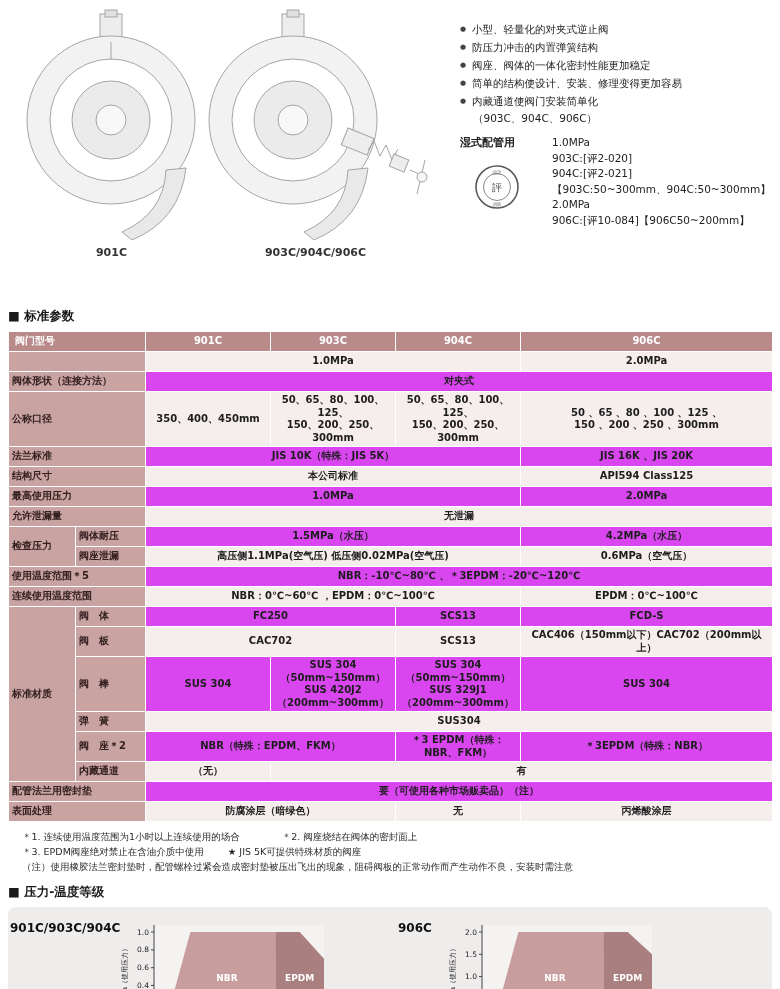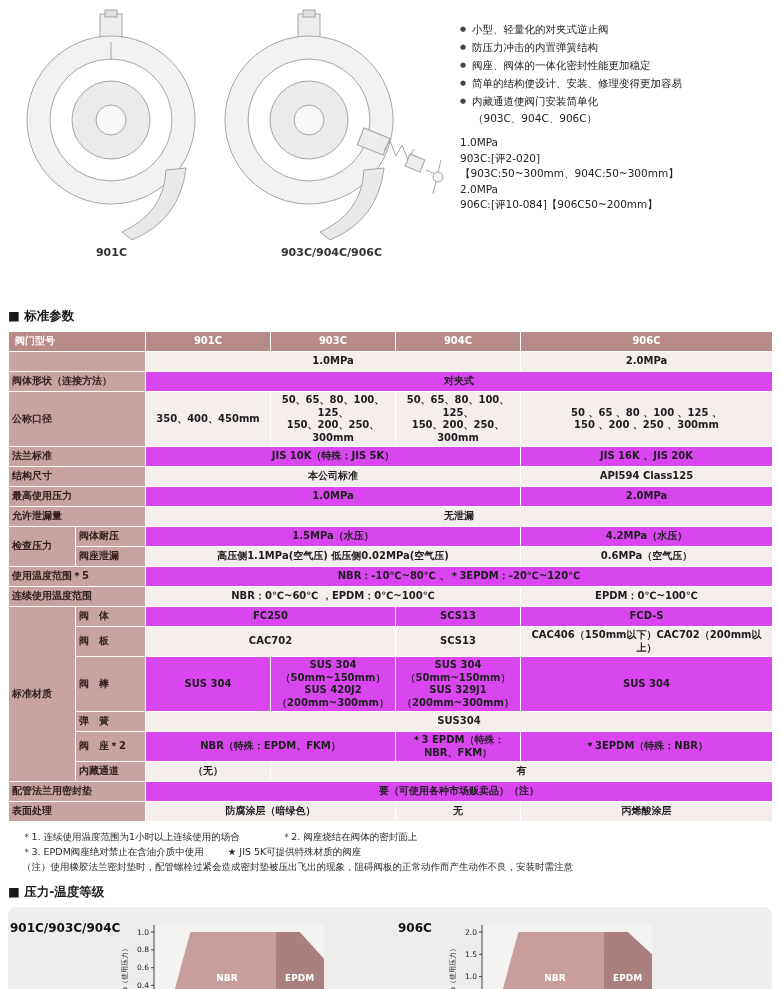--- a/index.html
+++ b/index.html
@@ -3,21 +3,21 @@
 <meta charset="utf-8">
 <style>
   html,body{margin:0;padding:0;background:#fff;}
   body{width:780px;height:989px;font-family:"DejaVu Sans",sans-serif;color:#222;overflow:hidden;}
   .page{position:relative;width:780px;height:989px;background:#fff;}
 
   
   .top{position:relative;height:302px;}
   .drawing{position:absolute;top:8px;text-align:center;}
   .drawing.d1{left:14px;width:195px;}
-  .drawing.d2{left:214px;width:235px;}
+  .drawing.d2{left:198px;width:235px;}
   .drawing .dlabel{font-size:11px;font-weight:bold;color:#333;margin-top:2px;}
   .features{position:absolute;left:460px;top:20px;width:314px;}
   .bullet-row{display:flex;align-items:flex-start;font-size:10.5px;line-height:18px;color:#222;}
   .bullet-row .dot{font-size:7px;line-height:18px;margin-right:6px;color:#444;}
   .bullet-note{font-size:10.5px;line-height:17px;padding-left:13px;color:#222;}
   .cert{display:flex;margin-top:8px;}
   .cert-left{width:92px;}
   .wet-label{font-size:11px;font-weight:bold;color:#222;}
   .seal{margin:14px 0 0 14px;}
   .cert-lines{font-size:10.5px;line-height:15.5px;color:#222;}
@@ -108,23 +108,34 @@
           <span class="dot">●</span>
           <span>简单的结构使设计、安装、修理变得更加容易</span>
         </div>
       <div class="bullet-row">
           <span class="dot">●</span>
           <span>内藏通道使阀门安装简单化</span>
         </div>
       <div class="bullet-note">（903C、904C、906C）</div>
 
       <div class="cert">
+        <div class="cert-left">
+          <div class="wet-label">湿式配管用</div>
+          <svg class="seal" width="46" height="46" viewBox="0 0 46 46">
+            <circle cx="23" cy="23" r="21" fill="none" stroke="#5a5a5a" stroke-width="1.6"></circle>
+            <circle cx="23" cy="23" r="13.5" fill="none" stroke="#6a6a6a" stroke-width="0.8"></circle>
+            <text x="23" y="27" font-size="10" text-anchor="middle" fill="#4a4a4a">評</text>
+            <text x="23" y="9.5" font-size="4.5" text-anchor="middle" fill="#6a6a6a">認定</text>
+            <text x="23" y="41.5" font-size="4.5" text-anchor="middle" fill="#6a6a6a">消防</text>
+          </svg>
+        </div>
         <div class="cert-lines">
           <div>1.0MPa</div>
           <div>903C:[评2-020]</div>
+          <div>904C:[评2-021]</div>
           <div>【903C:50~300mm、904C:50~300mm】</div>
           <div>2.0MPa</div>
           <div>906C:[评10-084]【906C50~200mm】</div>
         </div>
       </div>
     </div>
   </div>
 
   <div class="sec-title">■ 标准参数</div>
 

